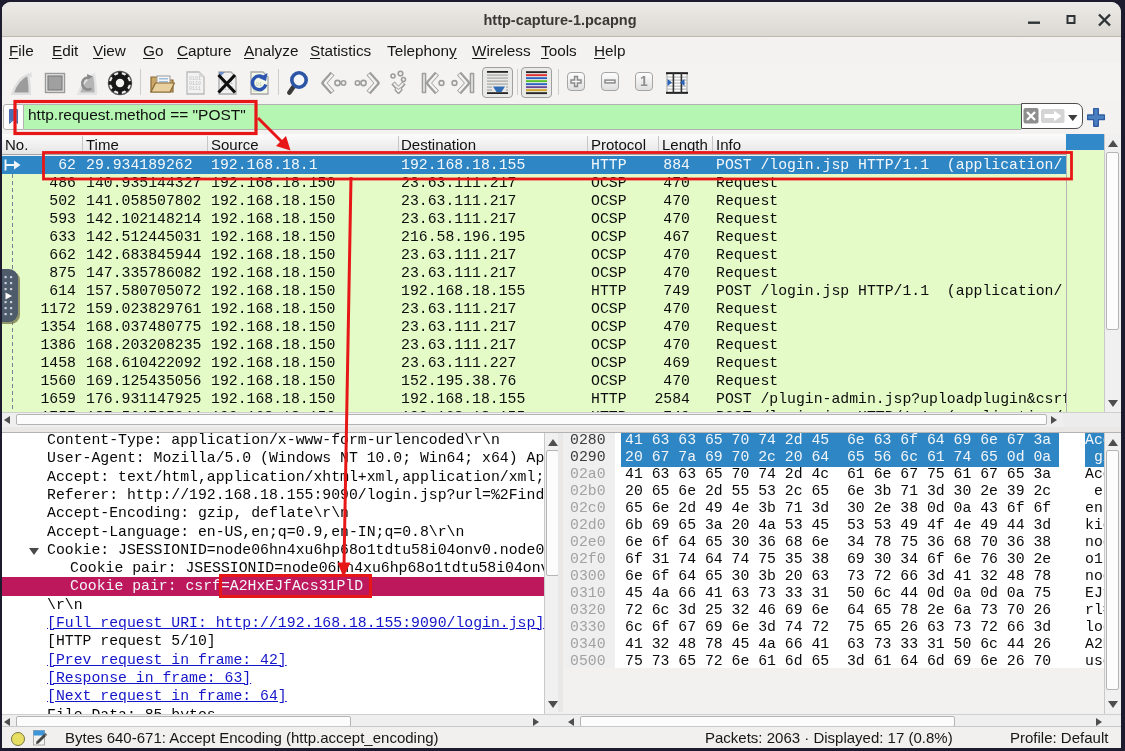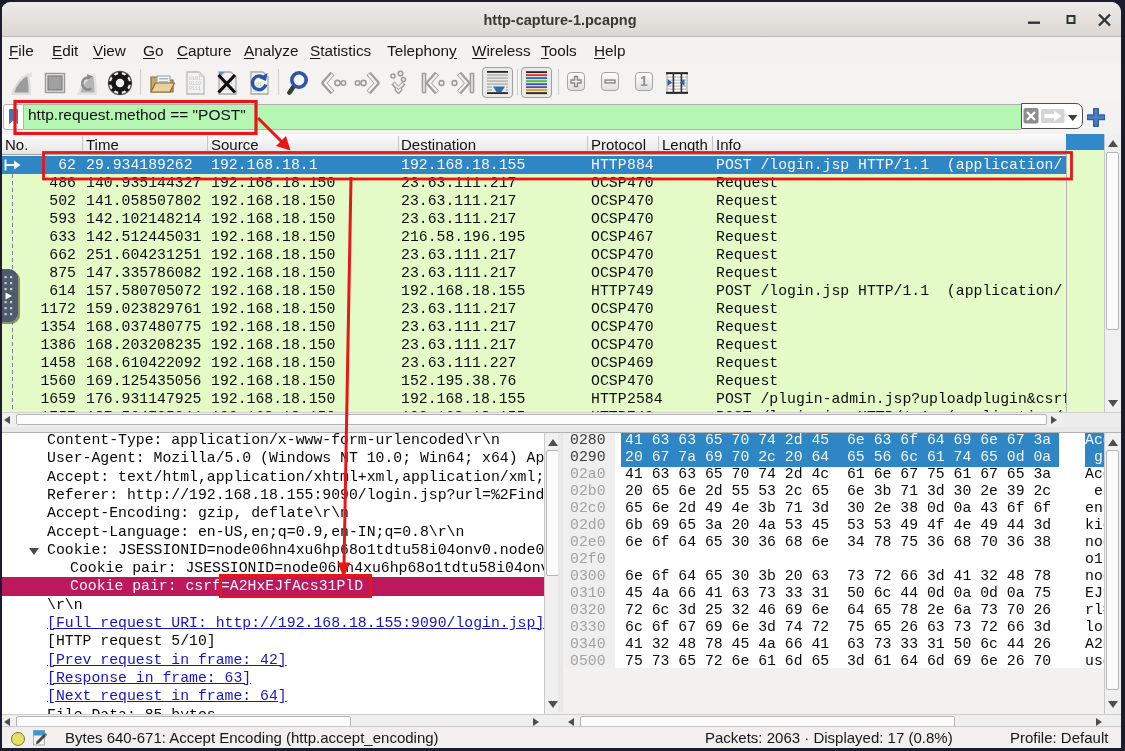--- a/index.html
+++ b/index.html
@@ -22,21 +22,21 @@
 .ftext{position:absolute;left:28px;top:106px;font-size:15.5px;color:#101010}
 .phead{position:absolute;left:1px;top:134px;width:1065px;height:21px;background:linear-gradient(#fcfcfc,#e5e5e5);border-bottom:1px solid #a2a2a2;box-sizing:border-box}
 .phl{position:absolute;top:2px;font-size:15px;color:#111}
 .phsep{position:absolute;top:2px;width:1px;height:17px;background:#c6c6c6}
 .plist{position:absolute;left:1px;top:156px;width:1065px;height:256px;background:#e4fbc8;overflow:hidden}
 .prow{position:absolute;left:0;width:1065px;height:18px;font-size:14.8px;line-height:18px;font-family:"Liberation Mono",monospace;color:#0c0c0c}
 .prow span{position:absolute;white-space:pre}
 .psel{background:#2f86c4;color:#f4f8fb}
 .cno{left:0;width:75px;text-align:right}
 .ct{left:85px}.cs{left:210px}.cd{left:400px}.cp{left:590px}
-.cl{left:626px;width:77px;text-align:left}
+.cl{left:612px;width:77px;text-align:right}
 .ci{left:715px;width:350px;overflow:hidden}
 .minimap{position:absolute;left:1066px;top:134px;width:38px;height:278px;background:#e4fbc8;border-left:1px solid #b5b5b5;box-sizing:border-box}
 .mmsel{position:absolute;left:1066px;top:134px;width:38px;height:16px;background:#3189ca}
 .vsb{position:absolute;width:17px;background:#f0f0f0;border-left:1px solid #c9c9c9;box-sizing:border-box}
 .hsb{position:absolute;height:15px;background:#efefef;border-top:1px solid #cfcfcf;box-sizing:border-box}
 .sbthumb{position:absolute;background:#fcfcfc;border:1px solid #b4b4b4;border-radius:2px;box-sizing:border-box}
 .arr{position:absolute;width:0;height:0}
 .splitter{position:absolute;left:1px;top:427px;width:1120px;height:6px;background:#e9e8e6;border-bottom:1px solid #b3b3b3;box-sizing:border-box}
 .dpane{position:absolute;left:1px;top:433px;width:543px;height:281px;background:#ffffff;overflow:hidden}
 .dline{position:absolute;left:0;width:543px;height:18.3px;line-height:18.3px;font-size:14.8px;font-family:"Liberation Mono",monospace;color:#070707;white-space:pre}
@@ -330,21 +330,21 @@
       <span class="cno">633</span>
       <span class="ct">142.512445031</span>
       <span class="cs">192.168.18.150</span>
       <span class="cd">216.58.196.195</span>
       <span class="cp">OCSP</span>
       <span class="cl">467</span>
       <span class="ci">Request</span>
     </div>
 <div class="prow" style="top:90px">
       <span class="cno">662</span>
-      <span class="ct">251.604231251</span>
+      <span class="ct">142.683845944</span>
       <span class="cs">192.168.18.150</span>
       <span class="cd">23.63.111.217</span>
       <span class="cp">OCSP</span>
       <span class="cl">470</span>
       <span class="ci">Request</span>
     </div>
 <div class="prow" style="top:108px">
       <span class="cno">875</span>
       <span class="ct">147.335786082</span>
       <span class="cs">192.168.18.150</span>
@@ -480,21 +480,21 @@
 <div class="hoff"></div>
 <div class="abs" style="left:58px;top:0;width:438px;height:34px;background:#2f86c4"></div>
 <div class="abs" style="left:522px;top:0;width:19px;height:34px;background:#2f86c4"></div>
 <div class="hrow" style="top:-1px"><span class="hod">0280</span><span class="hx" style="color:#f2f6fa">41 63 63 65 70 74 2d 45  6e 63 6f 64 69 6e 67 3a</span><span class="ha" style="color:#f2f6fa">Acce</span></div>
 <div class="hrow" style="top:16px"><span class="hod">0290</span><span class="hx" style="color:#f2f6fa">20 67 7a 69 70 2c 20 64  65 56 6c 61 74 65 0d 0a</span><span class="ha" style="color:#f2f6fa"> gzi</span></div>
 <div class="hrow" style="top:33px"><span class="ho">02a0</span><span class="hx">41 63 63 65 70 74 2d 4c  61 6e 67 75 61 67 65 3a</span><span class="ha">Acce</span></div>
 <div class="hrow" style="top:50px"><span class="ho">02b0</span><span class="hx">20 65 6e 2d 55 53 2c 65  6e 3b 71 3d 30 2e 39 2c</span><span class="ha"> en-</span></div>
 <div class="hrow" style="top:67px"><span class="ho">02c0</span><span class="hx">65 6e 2d 49 4e 3b 71 3d  30 2e 38 0d 0a 43 6f 6f</span><span class="ha">en-I</span></div>
 <div class="hrow" style="top:84px"><span class="ho">02d0</span><span class="hx">6b 69 65 3a 20 4a 53 45  53 53 49 4f 4e 49 44 3d</span><span class="ha">kie:</span></div>
 <div class="hrow" style="top:101px"><span class="ho">02e0</span><span class="hx">6e 6f 64 65 30 36 68 6e  34 78 75 36 68 70 36 38</span><span class="ha">node</span></div>
-<div class="hrow" style="top:118px"><span class="ho">02f0</span><span class="ha">o1td</span></div>
+<div class="hrow" style="top:118px"><span class="ho">02f0</span><span class="hx">6f 31 74 64 74 75 35 38  69 30 34 6f 6e 76 30 2e</span><span class="ha">o1td</span></div>
 <div class="hrow" style="top:135px"><span class="ho">0300</span><span class="hx">6e 6f 64 65 30 3b 20 63  73 72 66 3d 41 32 48 78</span><span class="ha">node</span></div>
 <div class="hrow" style="top:152px"><span class="ho">0310</span><span class="hx">45 4a 66 41 63 73 33 31  50 6c 44 0d 0a 0d 0a 75</span><span class="ha">EJfA</span></div>
 <div class="hrow" style="top:169px"><span class="ho">0320</span><span class="hx">72 6c 3d 25 32 46 69 6e  64 65 78 2e 6a 73 70 26</span><span class="ha">rl=%</span></div>
 <div class="hrow" style="top:186px"><span class="ho">0330</span><span class="hx">6c 6f 67 69 6e 3d 74 72  75 65 26 63 73 72 66 3d</span><span class="ha">logi</span></div>
 <div class="hrow" style="top:203px"><span class="ho">0340</span><span class="hx">41 32 48 78 45 4a 66 41  63 73 33 31 50 6c 44 26</span><span class="ha">A2Hx</span></div>
 <div class="hrow" style="top:220px"><span class="ho">0500</span><span class="hx">75 73 65 72 6e 61 6d 65  3d 61 64 6d 69 6e 26 70</span><span class="ha">user</span></div>
 <div class="hrow" style="top:237px"><span class="ho">0360</span><span class="hx">61 73 73 77 6f 72 64 3d  61 64 6d 69 6e 6e 6f 74</span><span class="ha">assw</span></div>
 <div class="hrow" style="top:254px"><span class="ho">0370</span><span class="hx">68 65 72 65</span><span class="ha">here</span></div>
 </div>
 

